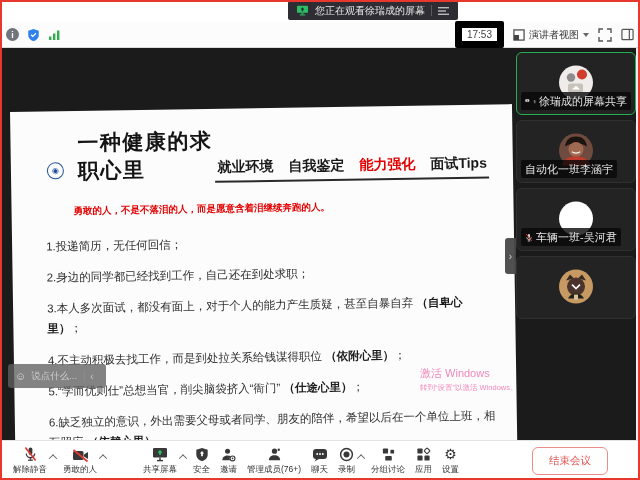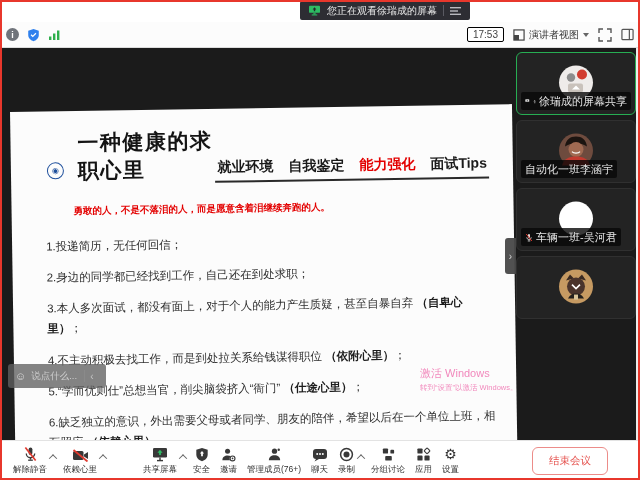--- a/index.html
+++ b/index.html
@@ -3,29 +3,29 @@
 <meta charset="utf-8">
 <style>
   * { margin:0; padding:0; box-sizing:border-box; }
   html,body { width:640px; height:480px; overflow:hidden; }
   body { font-family:"Liberation Sans","DejaVu Sans",sans-serif; background:#fff; }
   #app { position:relative; width:640px; height:480px; background:#fff; overflow:hidden; }
   .frame { position:absolute; inset:0; border:2px solid #e8372c; pointer-events:none; z-index:99; }
 
   
   .notif-bar { position:absolute; top:0; left:0; right:0; height:22px; background:#fff; }
-  .notif-pill { position:absolute; left:300px; top:1px; height:19px; background:#2d2d33; border-radius:2px; display:flex; align-items:center; padding:0 8px; gap:6px; color:#e8e8e8; font-size:10px; white-space:nowrap; }
+  .notif-pill { position:absolute; left:288px; top:1px; height:19px; background:#2d2d33; border-radius:2px; display:flex; align-items:center; padding:0 8px; gap:6px; color:#e8e8e8; font-size:10px; white-space:nowrap; }
   .pill-div { width:1px; height:11px; background:#5a5a62; }
 
   
   .topbar { position:absolute; top:22px; left:0; right:0; height:26px; background:#fcfcfc; border-bottom:1px solid #dcdcdc; display:flex; align-items:center; padding:0 6px; }
   .tb-left { display:flex; align-items:center; gap:8px; }
   .info-badge { width:13px; height:13px; border-radius:50%; background:#70747b; color:#fff; font-size:9px; font-weight:bold; display:flex; align-items:center; justify-content:center; }
   .tb-right { margin-left:auto; display:flex; align-items:center; gap:9px; }
-  .time-box { border:1px solid #000000; background:#fff; color:#444; font-size:10px; padding:1px 5px; border-radius:2px; }
+  .time-box { border:7px solid #000000; background:#fff; color:#444; font-size:10px; padding:1px 5px; border-radius:2px; }
   .view-btn { display:flex; align-items:center; gap:4px; font-size:10px; color:#333; }
   .tri-down { width:0; height:0; border-left:3.5px solid transparent; border-right:3.5px solid transparent; border-top:4px solid #666; }
 
   
   .main { position:absolute; top:48px; left:0; right:0; bottom:40px; background:#1b1b1b; overflow:hidden; }
 
   
   .slide { position:absolute; left:10px; top:64px; width:502px; height:400px; background:#fcfcfc; transform:rotate(-0.9deg); transform-origin:left top; padding:18px 24px 10px 24px; z-index:1; }
   .slide-head { display:flex; align-items:flex-end; }
   .logo { width:17px; height:17px; border-radius:50%; border:1.5px solid #1e4f9c; color:#1e4f9c; font-size:8px; display:flex; align-items:center; justify-content:center; margin:0 14px 6px 12px; flex:none; }
@@ -255,21 +255,21 @@
     <span class="chev"></span>
 
     <div class="bbtn">
       <span class="ico">
           <svg width="17" height="13" viewBox="0 0 17 13">
             <rect x="1" y="2" width="10.5" height="9" rx="1.5" fill="#383838"></rect>
             <path d="M12 5.5l4-2.6v7.2l-4-2.6z" fill="#383838"></path>
             <line x1="1.5" y1="1" x2="15.5" y2="12.5" stroke="#df3b30" stroke-width="1.8"></line>
           </svg>
         </span>
-      <span>依赖心里</span>
+      <span>勇敢的人</span>
     </div>
     <span class="chev"></span>
 
     <div class="gap-lg"></div>
 
     <div class="bbtn">
       <span class="ico">
           <svg width="16" height="15" viewBox="0 0 16 15">
             <rect x="1" y="1" width="14" height="9.5" rx="1.3" fill="#383838"></rect>
             <path d="M8 2.8l2.6 3H8.9v2.3H7.1V5.8H5.4z" fill="#2dbd63"></path>

